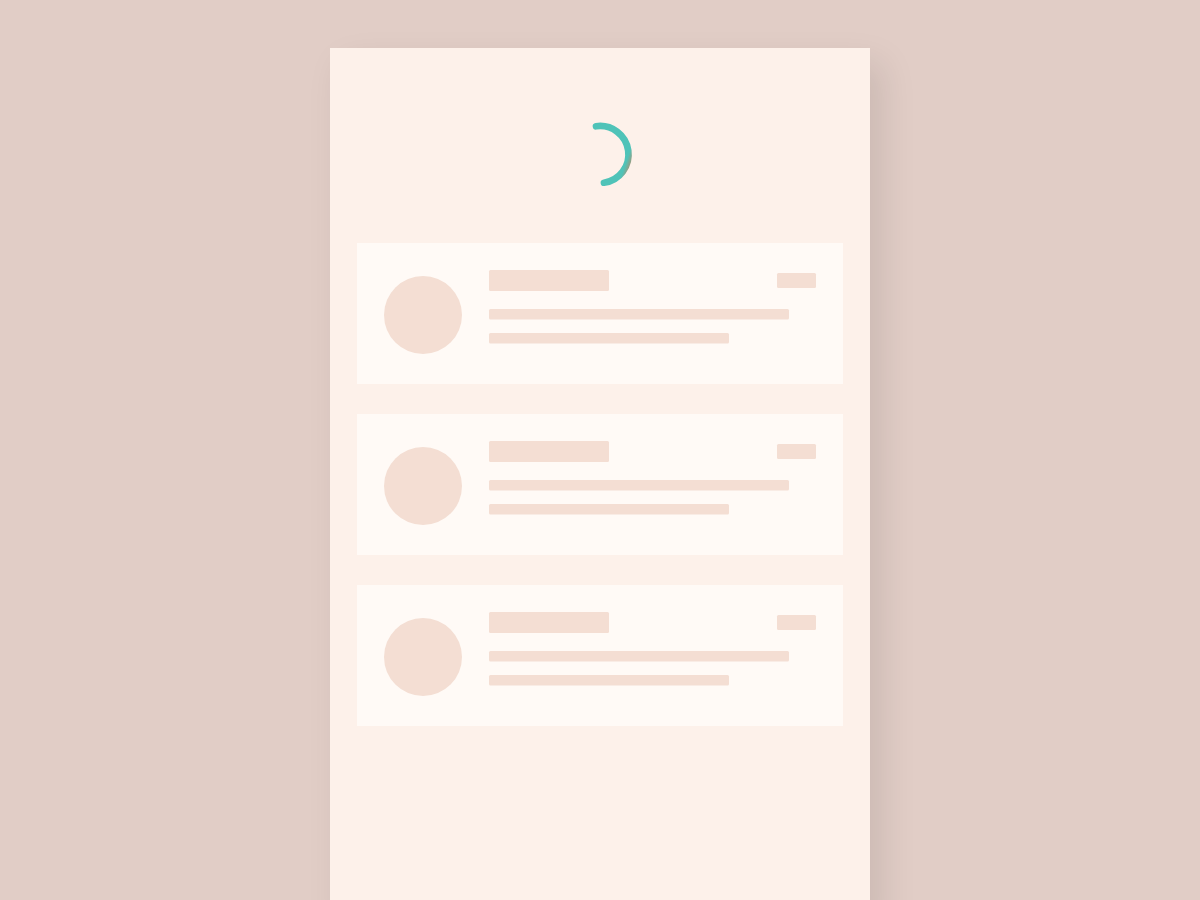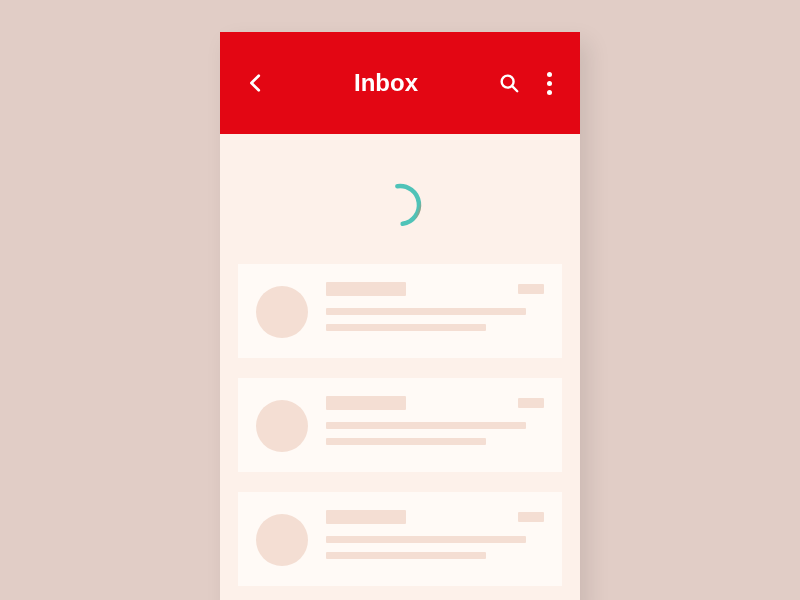--- a/index.html
+++ b/index.html
@@ -94,43 +94,20 @@
     margin-bottom: 9px;
   }
   .line-ph.long { width: 200px; }
   .line-ph.short { width: 160px; margin-bottom:0; }
 </style>
 </head>
 <body>
 
 <div class="phone">
 
-  <div class="header">
-    <div class="back-btn">
-      <svg viewBox="0 0 24 24" width="22" height="22">
-        <polyline points="15 4 7 12 15 20" fill="none" stroke="#fff" stroke-width="3" stroke-linecap="round" stroke-linejoin="round"></polyline>
-      </svg>
-    </div>
-    <div class="title">Inbox</div>
-    <div class="actions">
-      <div class="icon-btn">
-        <svg viewBox="0 0 24 24" width="22" height="22">
-          <circle cx="10.5" cy="10.5" r="6.5" fill="none" stroke="#fff" stroke-width="2.6"></circle>
-          <line x1="15.5" y1="15.5" x2="21" y2="21" stroke="#fff" stroke-width="2.6" stroke-linecap="round"></line>
-        </svg>
-      </div>
-      <div class="icon-btn">
-        <div class="kebab">
-          <span></span>
-            <span></span>
-            <span></span>
-        </div>
-      </div>
-    </div>
-  </div>
 
   <div class="content">
 
     <div class="loader-wrap">
       <svg class="loader" viewBox="0 0 50 50">
         <defs>
           <linearGradient id="grad" x1="0" y1="0" x2="1" y2="1">
             <stop offset="0%" stop-color="#4fc3b8"></stop>
             <stop offset="78%" stop-color="#4fc3b8"></stop>
             <stop offset="100%" stop-color="#f26a3b"></stop>

